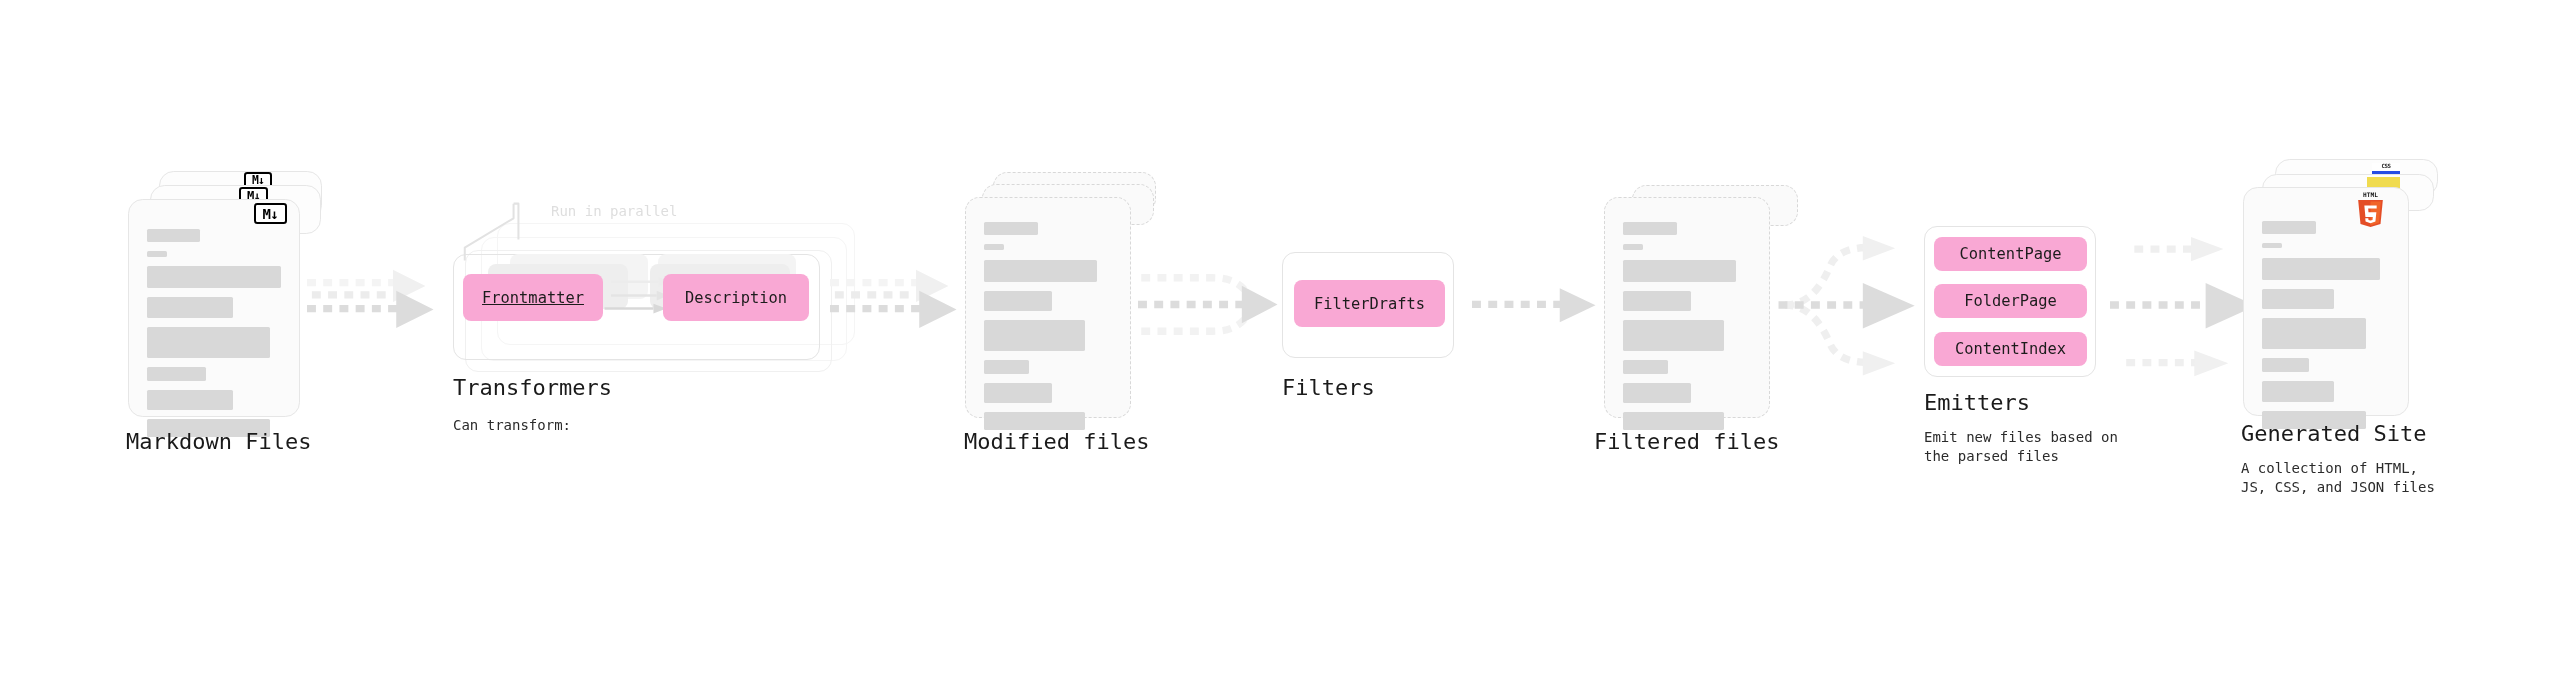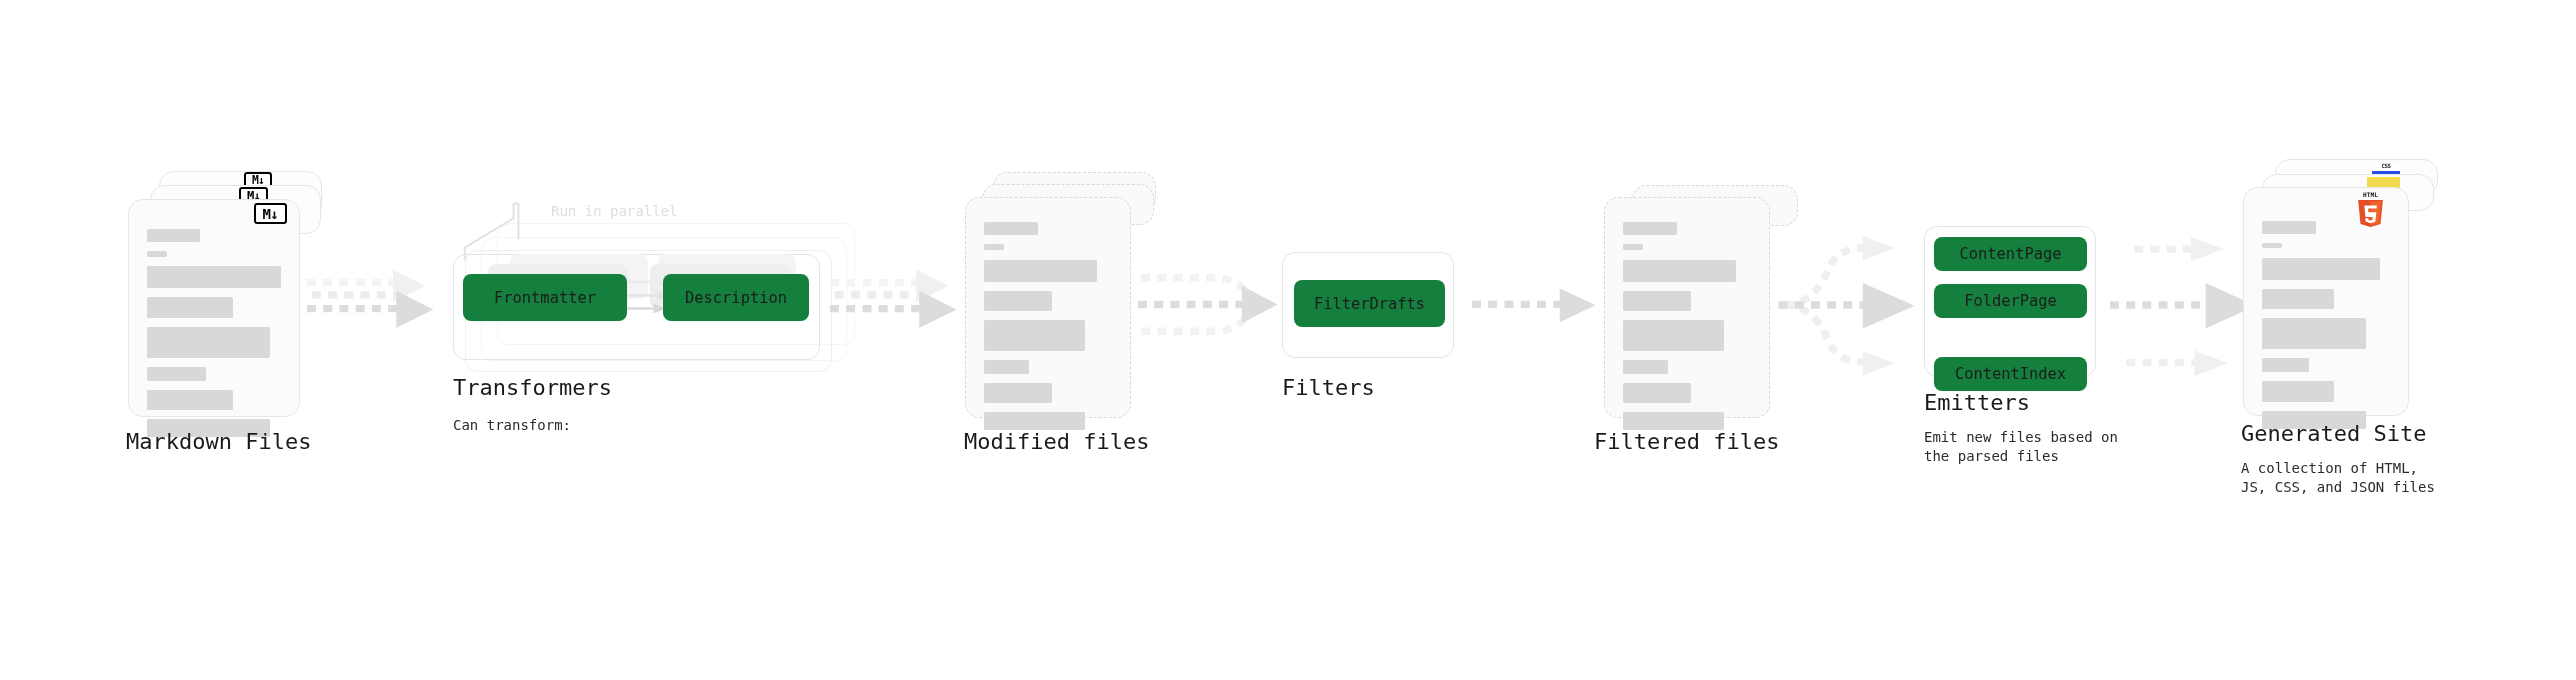--- a/index.html
+++ b/index.html
@@ -65,21 +65,21 @@
   .group-box {
     position: absolute;
     border: 1.6px solid #e4e4e4;
     border-radius: 13px;
     background: transparent;
   }
   .group-box.ghost { border-color: #f0f0f0; }
   .group-box.ghost2 { border-color: #f5f5f5; }
   .chip {
     position: absolute;
-    background: #15803d;
+    background: #f9a8d4;
     border-radius: 8.1px;
     display: flex; align-items: center; justify-content: center;
     font-size: 15.4px; color: #1c1c1c; white-space: nowrap;
   }
   .chip.g2 { background: #eeeeee; }
   .chip.g3 { background: #f4f4f4; }
 
   
   .arrow-svg { position: absolute; overflow: visible; }
   .parallel-label {
@@ -154,21 +154,21 @@
       <g stroke-width="3" fill="none">
         <line x1="0" y1="7" x2="58" y2="7" stroke="#ececec"></line>
         <polygon points="58,1 72,7 58,13" fill="#ececec"></polygon>
         <line x1="0" y1="24" x2="56" y2="24" stroke="#e4e4e4"></line>
         <polygon points="56,18 70,24 56,30" fill="#e4e4e4"></polygon>
         <line x1="-8" y1="40" x2="52" y2="40" stroke="#d8d8d8"></line>
         <polygon points="52,34 68,40 52,46" fill="#d8d8d8"></polygon>
       </g>
     </svg>
 
-    <div class="chip" style="left:463px; top:274px; width:164px; height:47px;">
+    <div class="chip" style="left:463px; top:274px; width:140px; height:47px;text-decoration:underline;">
       <span>Frontmatter</span>
     </div>
     <div class="chip" style="left:663px; top:274px; width:146px; height:47px;">
       <span>Description</span>
     </div>
 
     <div class="caption" style="left:453px; top:375px;">
       <div class="title">Transformers</div>
       <div class="sub-label" style="margin-top:14.6px;">Can transform:</div>
     </div>
@@ -260,21 +260,21 @@
   </svg>
 
   <div>
     <div class="group-box" style="left:1924px; top:226px; width:172px; height:151px;"></div>
     <div class="chip" style="left:1934px; top:237px; width:153px; height:34px;">
       <span>ContentPage</span>
     </div>
     <div class="chip" style="left:1934px; top:284px; width:153px; height:34px;">
       <span>FolderPage</span>
     </div>
-    <div class="chip" style="left:1934px; top:332px; width:153px; height:34px;margin-top:25px;">
+    <div class="chip" style="left:1934px; top:332px; width:153px; height:34px;">
       <span>ContentIndex</span>
     </div>
     <div class="caption" style="left:1924px; top:390px;">
       <div class="title">Emitters</div>
       <div class="sub">Emit new files based on
 the parsed files</div>
     </div>
   </div>
 
   <svg class="arrow-svg" style="left:2110px; top:236px;" width="154" height="138" viewBox="0 0 190 170">

